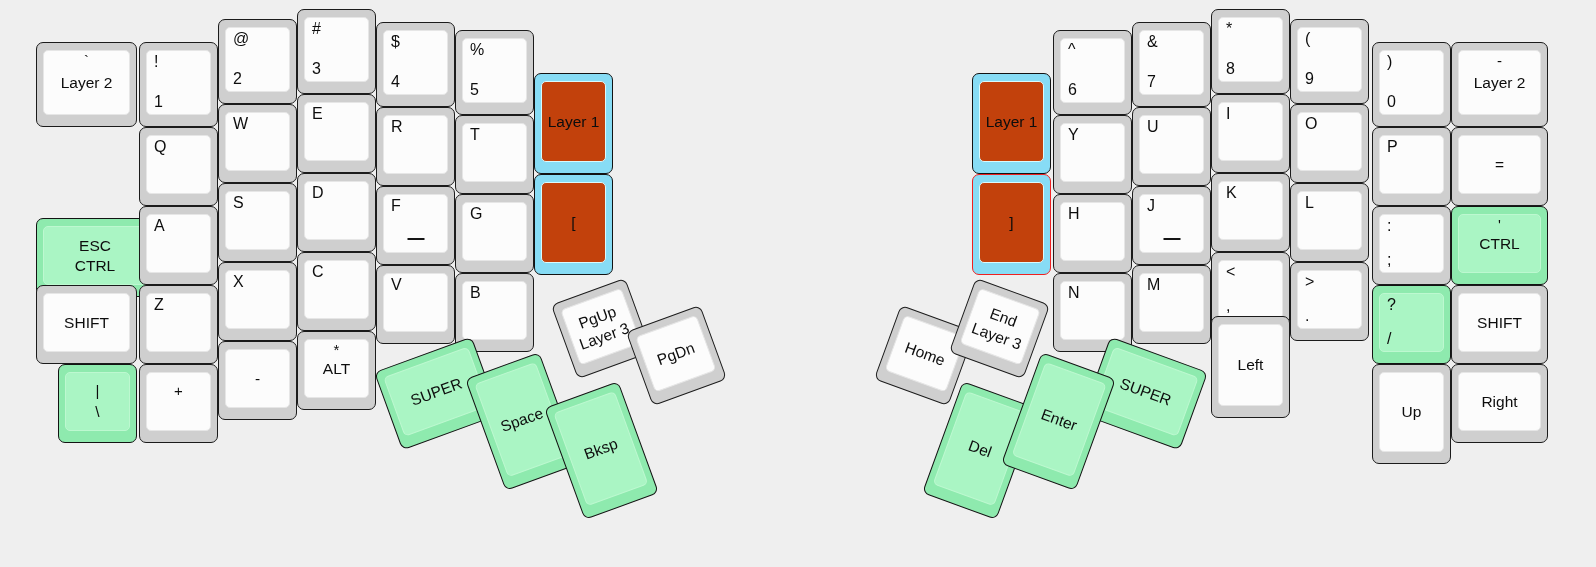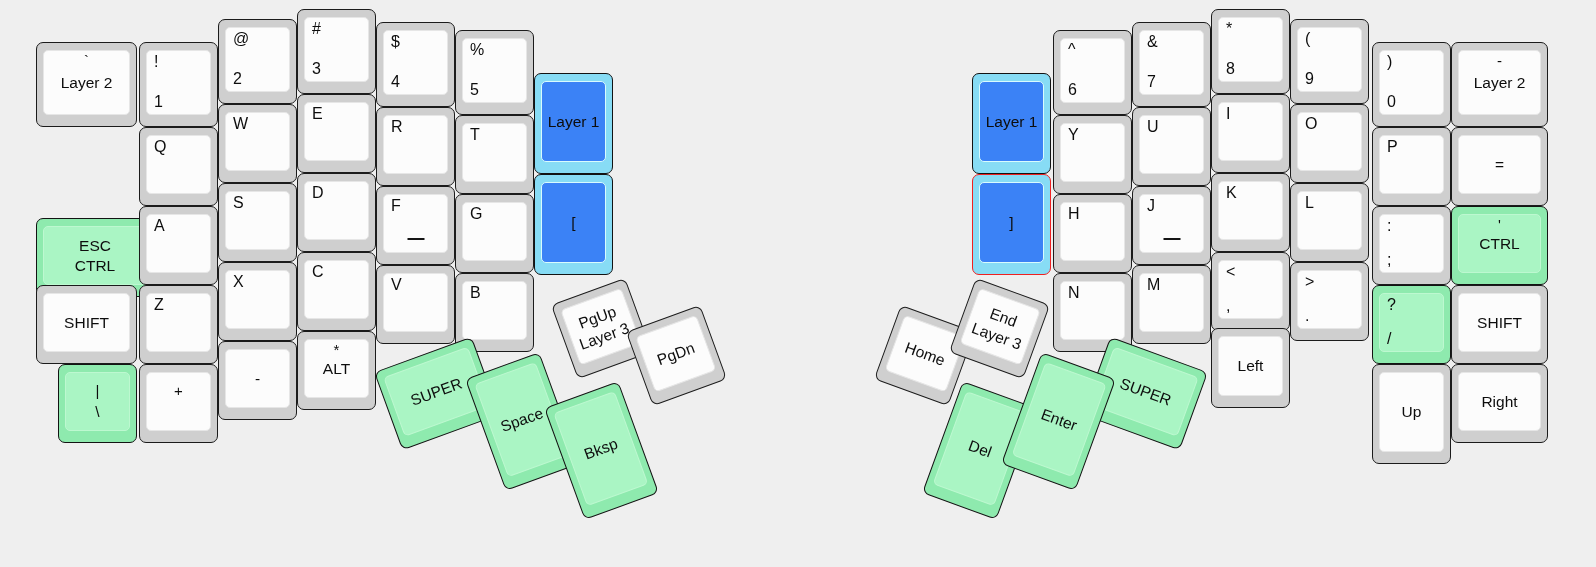--- a/index.html
+++ b/index.html
@@ -78,21 +78,21 @@
   }
 
   
   .k-white  {background:#cfcfcf;}
   .k-white .top{background:#fcfcfc;border-color:#e6e6e6;}
 
   .k-green  {background:#8eeaae;border-color:#131313;}
   .k-green .top{background:#aaf5c4;border-color:#bdf8d0;}
 
   .k-cyan   {background:#87dcf5;border-color:#131313;}
-  .k-cyan .top{background:#3b82f6;border-color:#d8fbfe;}
+  .k-cyan .top{background:#c2410c;border-color:#d8fbfe;}
 
   .k-sel    {border-color:#ef2020;}
 
   
   .rot{transform-origin:center center;}
 </style>
 </head>
 <body style="background: rgb(239, 239, 239);">
 
 <div id="kb">
@@ -419,21 +419,21 @@
         <div class="top">
           <div class="shift-tl">?</div>
           <div class="base-bl">/</div>
         </div>
       </div>
       <div class="key k-white" style="left: 1451px; top: 285px; width: 97px; height: 79px;">
         <div class="top">
           <div class="lbl">SHIFT</div>
         </div>
       </div>
-      <div class="key k-white" style="left: 1211px; top: 328px; width: 79px; height: 80px;">
+      <div class="key k-white" style="left: 1211px; top: 316px; width: 79px; height: 102px;">
         <div class="top">
           <div class="lbl">Left</div>
         </div>
       </div>
       <div class="key k-white" style="left: 1372px; top: 364px; width: 79px; height: 100px;">
         <div class="top">
           <div class="lbl">Up</div>
         </div>
       </div>
       <div class="key k-white" style="left: 1451px; top: 364px; width: 97px; height: 79px;">

